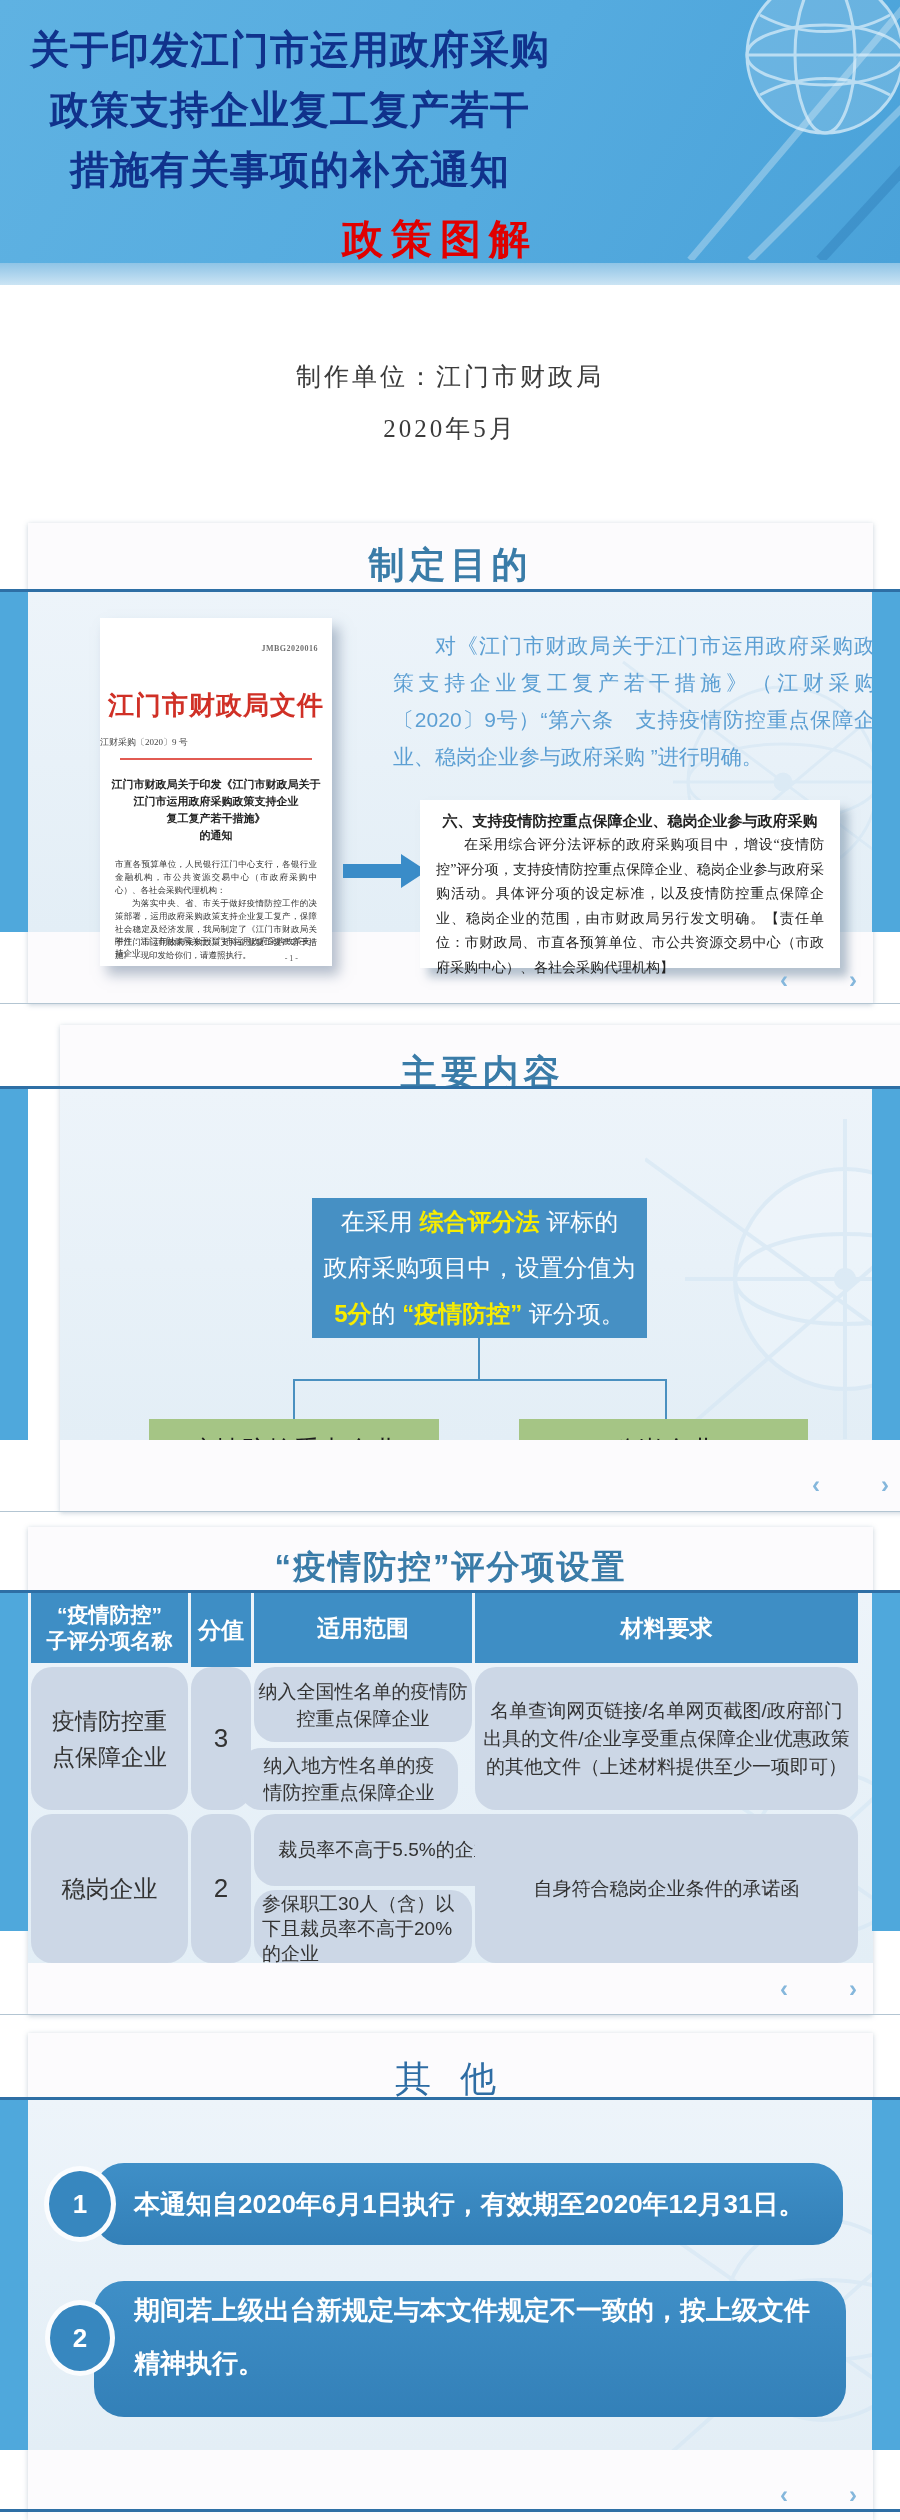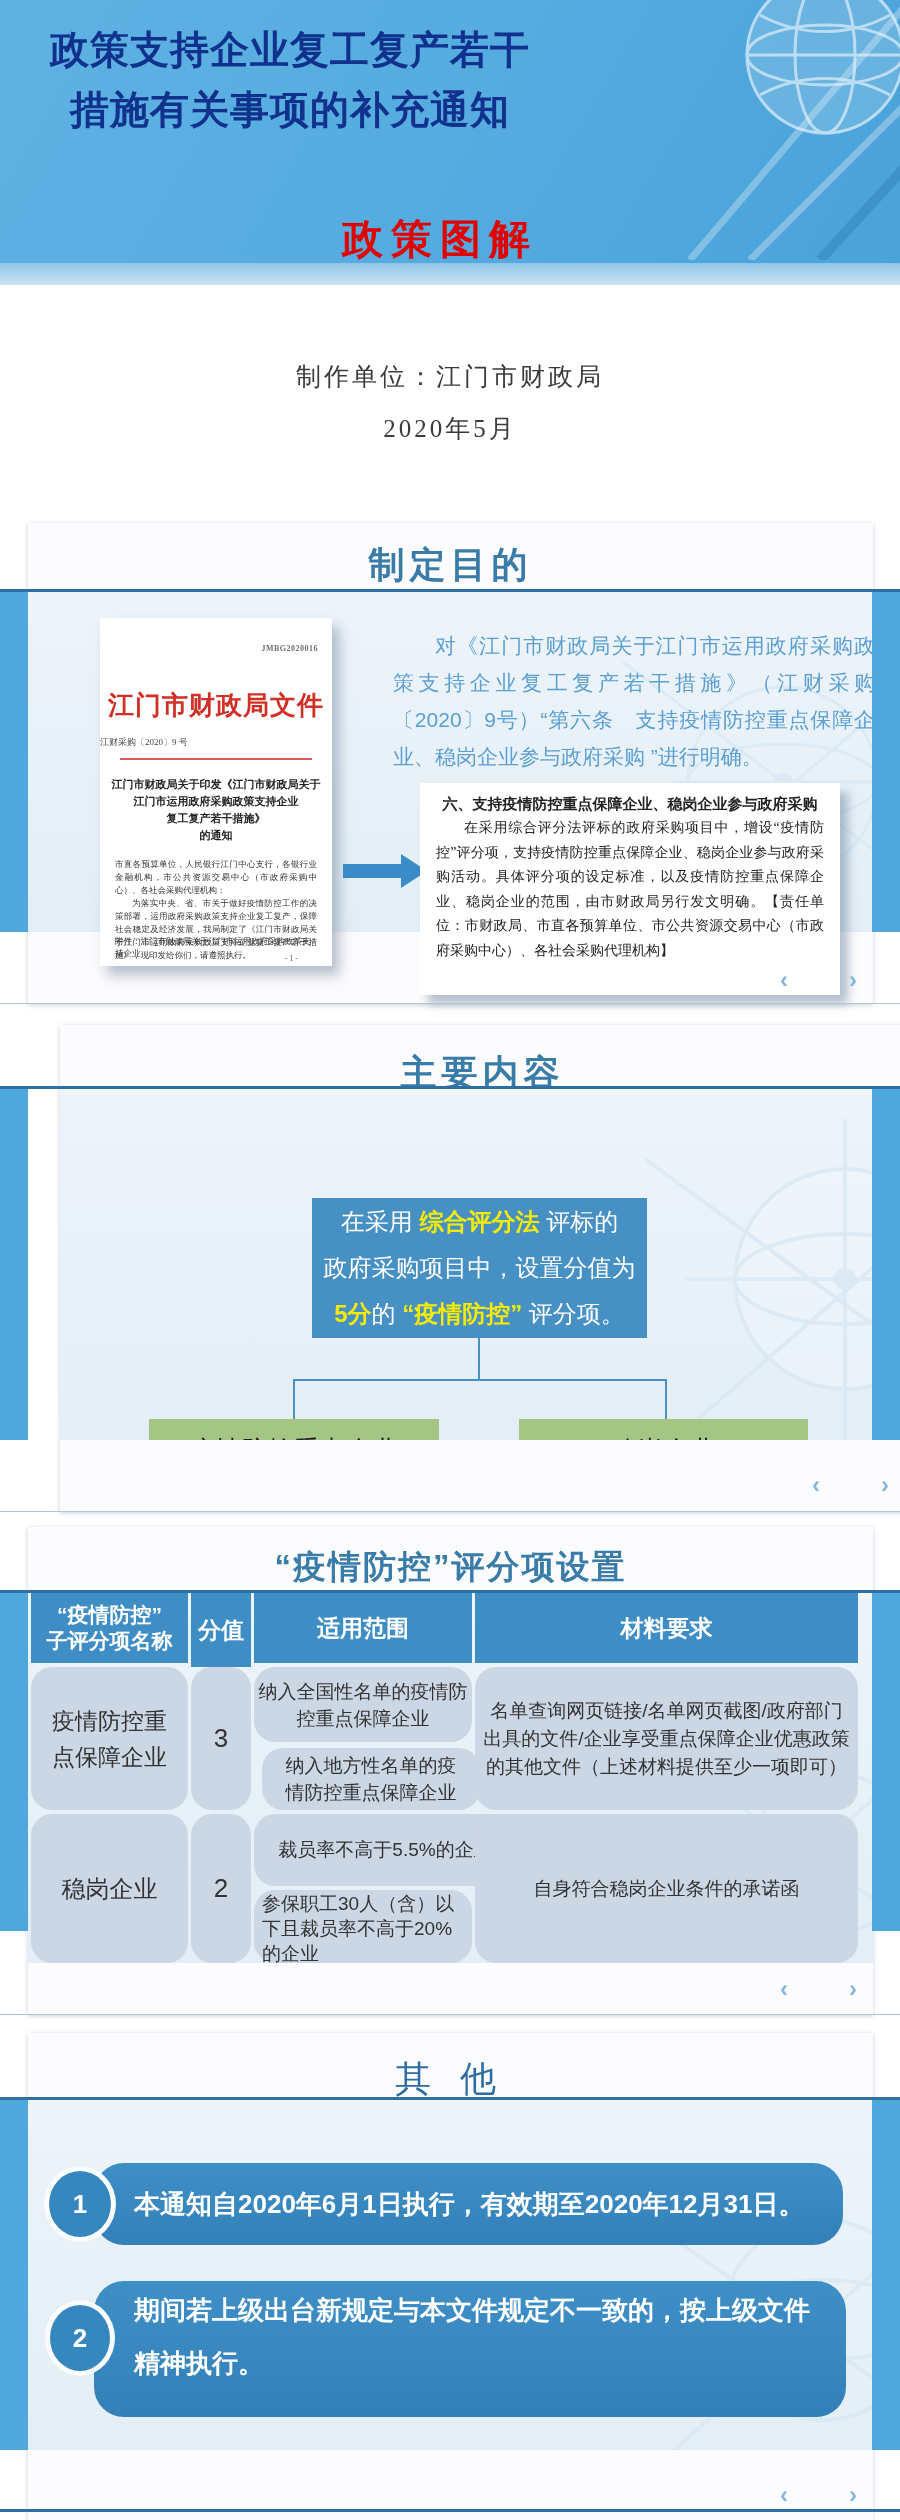--- a/index.html
+++ b/index.html
@@ -43,21 +43,21 @@
   .doc-redline{position:absolute;left:20px;top:140px;width:192px;height:2px;background:#E25B52;}
   .doc-heading{position:absolute;left:8px;top:158px;width:216px;text-align:center;font-size:11px;
        line-height:17px;font-weight:bold;color:#222;}
   .doc-body{position:absolute;left:15px;top:240px;width:202px;font-size:8.5px;line-height:13px;
        color:#333;text-align:justify;}
   .doc-attach{position:absolute;left:15px;top:318px;width:202px;font-size:8.5px;color:#333;}
   .doc-pageno{position:absolute;right:34px;top:336px;font-size:8px;color:#555;}
   .summary-text{position:absolute;left:365px;top:104px;width:482px;font-size:21px;line-height:37px;
        color:#5C9FD3;text-indent:2em;text-align:justify;}
   .arrow-wrap{position:absolute;left:315px;top:330px;width:84px;height:36px;}
-  .excerpt{position:absolute;left:392px;top:260px;width:420px;height:212px;background:#ffffff;
+  .excerpt{position:absolute;left:392px;top:277px;width:420px;height:168px;background:#ffffff;
        box-shadow:8px 9px 9px rgba(110,135,160,.5);box-sizing:border-box;padding:9px 16px 0 16px;}
   .excerpt-title{font-size:15px;font-weight:bold;color:#222;text-align:center;line-height:24px;}
   .excerpt-body{font-family:"Liberation Serif","DejaVu Serif",serif;font-size:14px;line-height:24.5px;
        color:#222;text-indent:2em;text-align:justify;}
 
   
   .flow-box{position:absolute;left:252px;top:109px;width:335px;height:140px;background:#4690C4;
        color:#ffffff;font-size:24px;line-height:46px;text-align:center;
        display:flex;flex-direction:column;justify-content:center;}
   .hl{color:#F7EC00;font-weight:bold;}
@@ -99,20 +99,21 @@
       </g>
       <g stroke="rgba(255,255,255,0.35)" stroke-width="7" fill="none">
         <path d="M120,300L340,40"></path>
         <path d="M180,300L360,120"></path>
       </g>
       <g stroke="rgba(34,110,170,0.35)" stroke-width="10" fill="none">
         <path d="M250,300L360,180"></path>
       </g>
     </svg>
     <div class="main-title">
+      <div>关于印发江门市运用政府采购</div>
       <div>政策支持企业复工复产若干</div>
       <div>措施有关事项的补充通知</div>
     </div>
     <div class="stamp">政策图解</div>
   </div>
   <div class="hero-strip"></div>
 
   <div class="producer-line" style="top:360px;">制作单位：江门市财政局</div>
   <div class="producer-line" style="top:412px;">2020年5月</div>
 
@@ -237,21 +238,21 @@
       <div>“疫情防控”</div>
       <div>子评分项名称</div>
     </div>
     <div class="tcell thead vcenter" style="left:163px;top:66px;width:60px;height:74px;font-size:23px;">分值</div>
     <div class="tcell thead vcenter" style="left:226px;top:66px;width:218px;height:70px;font-size:23px;">适用范围</div>
     <div class="tcell thead vcenter" style="left:447px;top:66px;width:383px;height:70px;font-size:23px;">材料要求</div>
 
     <div class="tcell tbody vcenter" style="left:3px;top:140px;width:157px;height:143px;font-size:23px;line-height:36px;padding:0 10px;">疫情防控重点保障企业</div>
     <div class="tcell tbody vcenter" style="left:163px;top:140px;width:60px;height:143px;font-size:26px;">3</div>
     <div class="tcell tbody vcenter" style="left:226px;top:140px;width:218px;height:75px;font-size:19px;line-height:27px;padding:0 4px;">纳入全国性名单的疫情防控重点保障企业</div>
-    <div class="tcell tbody vcenter" style="left:234px;top:221px;width:218px;height:62px;font-size:19px;line-height:27px;padding:0 20px;">纳入地方性名单的疫情防控重点保障企业</div>
+    <div class="tcell tbody vcenter" style="left:212px;top:221px;width:218px;height:62px;font-size:19px;line-height:27px;padding:0 20px;">纳入地方性名单的疫情防控重点保障企业</div>
     <div class="tcell tbody vcenter" style="left:447px;top:140px;width:383px;height:143px;font-size:19px;line-height:28px;padding:0 7px;">名单查询网页链接/名单网页截图/政府部门出具的文件/企业享受重点保障企业优惠政策的其他文件（上述材料提供至少一项即可）</div>
 
     <div class="tcell tbody vcenter" style="left:3px;top:287px;width:157px;height:149px;font-size:24px;">稳岗企业</div>
     <div class="tcell tbody vcenter" style="left:163px;top:287px;width:60px;height:149px;font-size:26px;">2</div>
     <div class="tcell tbody vcenter" style="left:226px;top:287px;width:263px;height:72px;font-size:19px;">裁员率不高于5.5%的企业</div>
     <div class="tcell tbody" style="left:226px;top:363px;width:218px;height:73px;font-size:19px;line-height:25px;text-align:left;padding:1px 8px;">参保职工30人（含）以下且裁员率不高于20%的企业</div>
     <div class="tcell tbody vcenter" style="left:447px;top:287px;width:383px;height:149px;font-size:19px;">自身符合稳岗企业条件的承诺函</div>
 
     <div class="nav-chevron" style="left:752px;top:450px;">‹</div>
     <div class="nav-chevron" style="left:821px;top:450px;">›</div>

